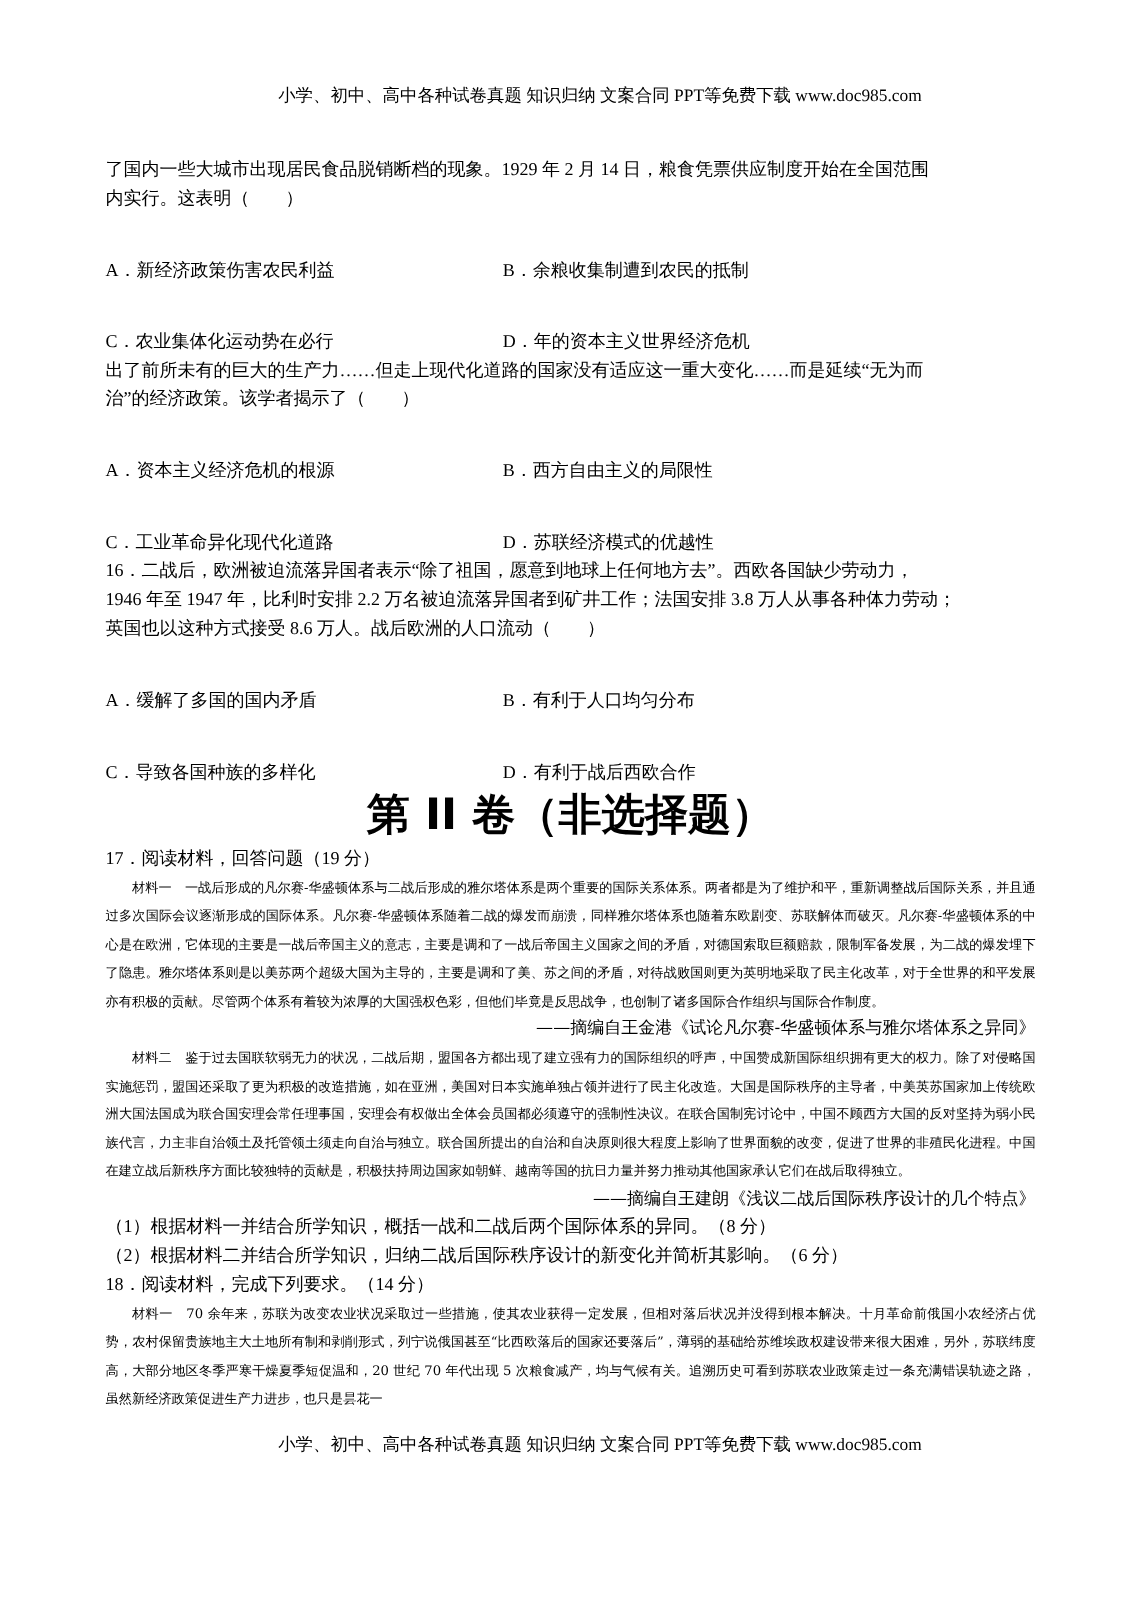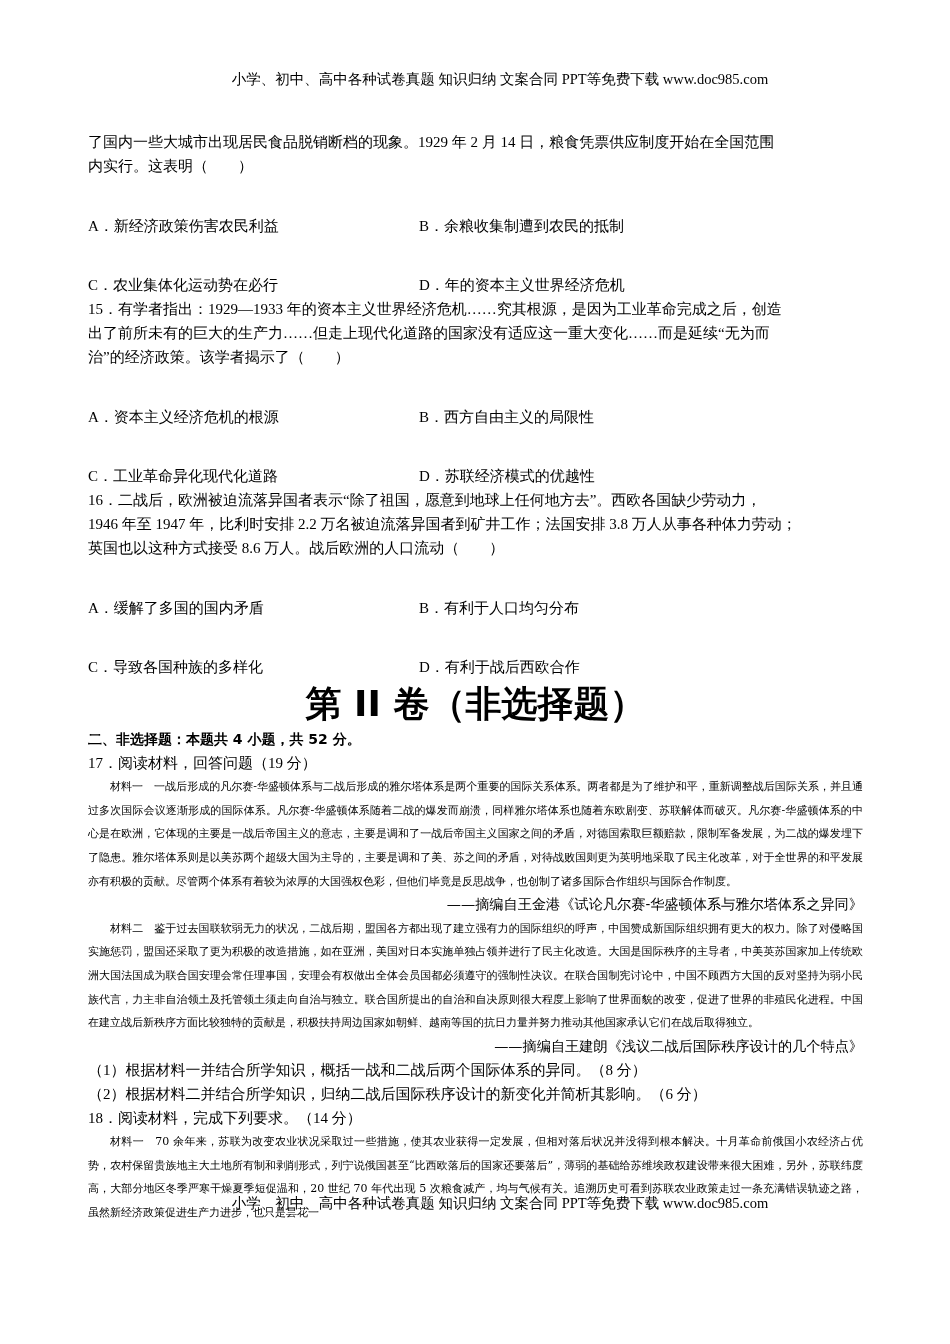--- a/index.html
+++ b/index.html
@@ -32,21 +32,20 @@
       <span>A．新经济政策伤害农民利益</span>
       <span>B．余粮收集制遭到农民的抵制</span>
     </div>
     <div class="opts">
       <span>C．农业集体化运动势在必行</span>
       <span>D．年的资本主义世界经济危机</span>
     </div>
   </div>
 
   <div>
-    <div class="line">15．有学者指出：1929—1933 年的资本主义世界经济危机……究其根源，是因为工业革命完成之后，创造</div>
     <div class="line">出了前所未有的巨大的生产力……但走上现代化道路的国家没有适应这一重大变化……而是延续“无为而</div>
     <div class="line">治”的经济政策。该学者揭示了（　　）</div>
     <div class="opts">
       <span>A．资本主义经济危机的根源</span>
       <span>B．西方自由主义的局限性</span>
     </div>
     <div class="opts">
       <span>C．工业革命异化现代化道路</span>
       <span>D．苏联经济模式的优越性</span>
     </div>
@@ -60,21 +59,20 @@
       <span>A．缓解了多国的国内矛盾</span>
       <span>B．有利于人口均匀分布</span>
     </div>
     <div class="opts">
       <span>C．导致各国种族的多样化</span>
       <span>D．有利于战后西欧合作</span>
     </div>
   </div>
 
   <div class="sec-title">第 II 卷（非选择题）</div>
-  <div class="sec-sub">二、非选择题：本题共 4 小题，共 52 分。</div>
 
   <div>
     <div class="sq">17．阅读材料，回答问题（19 分）</div>
     <div class="mat">
       <p>材料一　一战后形成的凡尔赛-华盛顿体系与二战后形成的雅尔塔体系是两个重要的国际关系体系。两者都是为了维护和平，重新调整战后国际关系，并且通过多次国际会议逐渐形成的国际体系。凡尔赛-华盛顿体系随着二战的爆发而崩溃，同样雅尔塔体系也随着东欧剧变、苏联解体而破灭。凡尔赛-华盛顿体系的中心是在欧洲，它体现的主要是一战后帝国主义的意志，主要是调和了一战后帝国主义国家之间的矛盾，对德国索取巨额赔款，限制军备发展，为二战的爆发埋下了隐患。雅尔塔体系则是以美苏两个超级大国为主导的，主要是调和了美、苏之间的矛盾，对待战败国则更为英明地采取了民主化改革，对于全世界的和平发展亦有积极的贡献。尽管两个体系有着较为浓厚的大国强权色彩，但他们毕竟是反思战争，也创制了诸多国际合作组织与国际合作制度。</p>
     </div>
     <div class="cite">——摘编自王金港《试论凡尔赛-华盛顿体系与雅尔塔体系之异同》</div>
     <div class="mat">
       <p>材料二　鉴于过去国联软弱无力的状况，二战后期，盟国各方都出现了建立强有力的国际组织的呼声，中国赞成新国际组织拥有更大的权力。除了对侵略国实施惩罚，盟国还采取了更为积极的改造措施，如在亚洲，美国对日本实施单独占领并进行了民主化改造。大国是国际秩序的主导者，中美英苏国家加上传统欧洲大国法国成为联合国安理会常任理事国，安理会有权做出全体会员国都必须遵守的强制性决议。在联合国制宪讨论中，中国不顾西方大国的反对坚持为弱小民族代言，力主非自治领土及托管领土须走向自治与独立。联合国所提出的自治和自决原则很大程度上影响了世界面貌的改变，促进了世界的非殖民化进程。中国在建立战后新秩序方面比较独特的贡献是，积极扶持周边国家如朝鲜、越南等国的抗日力量并努力推动其他国家承认它们在战后取得独立。</p>
     </div>

